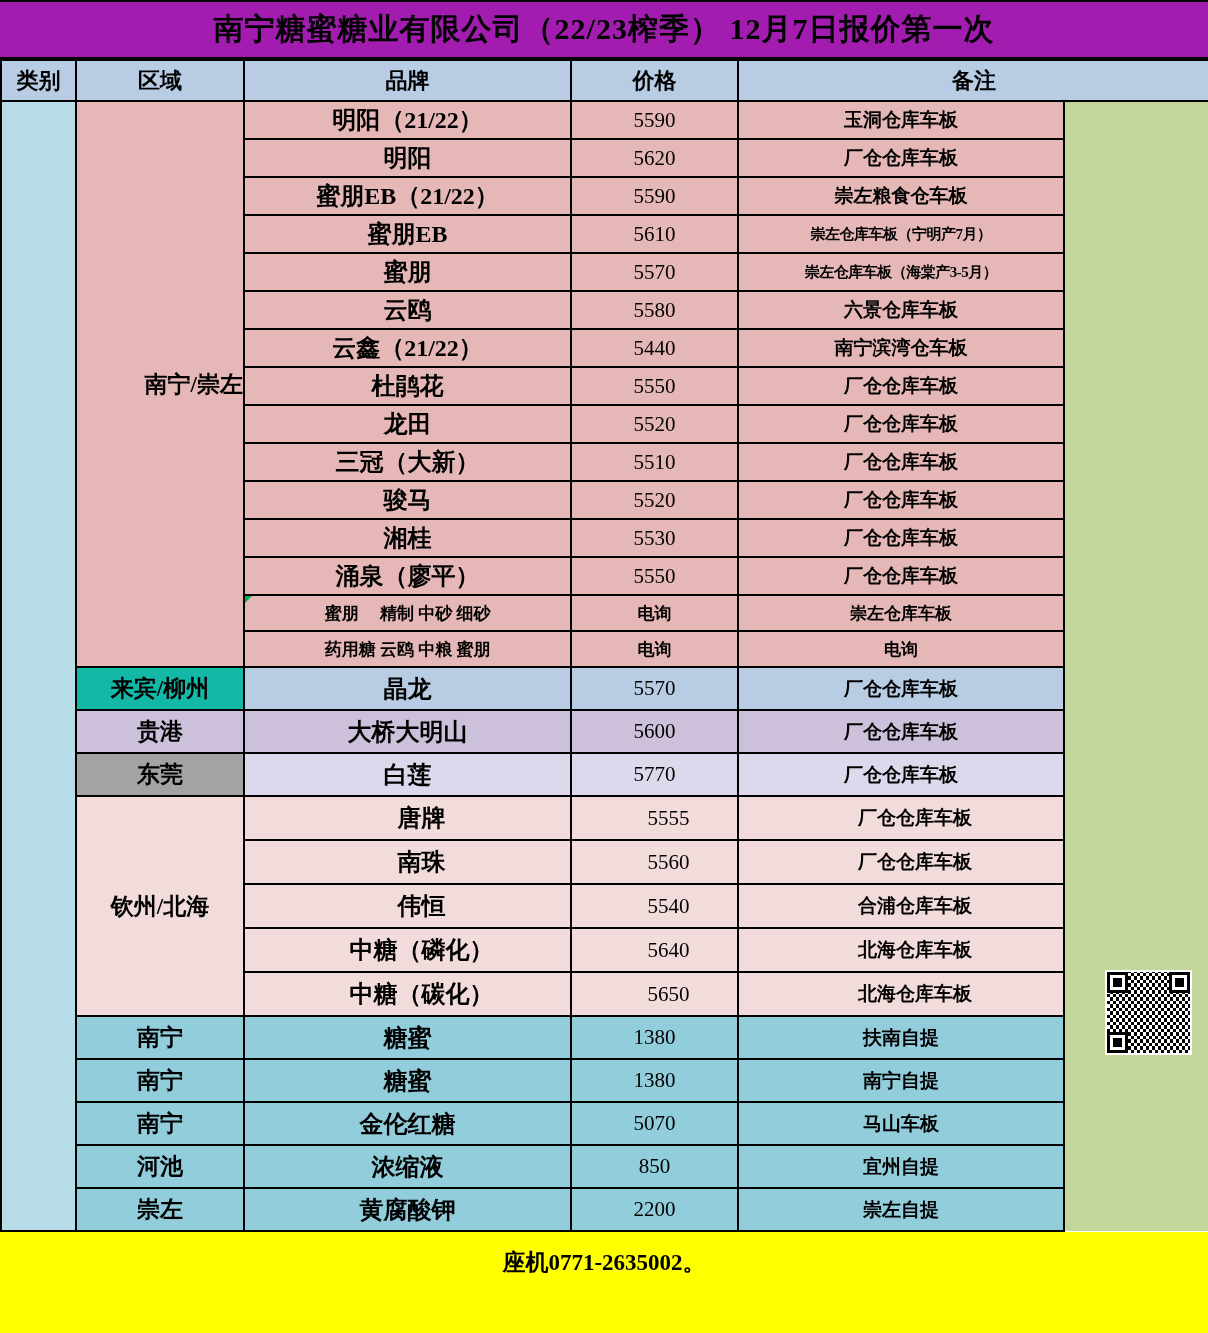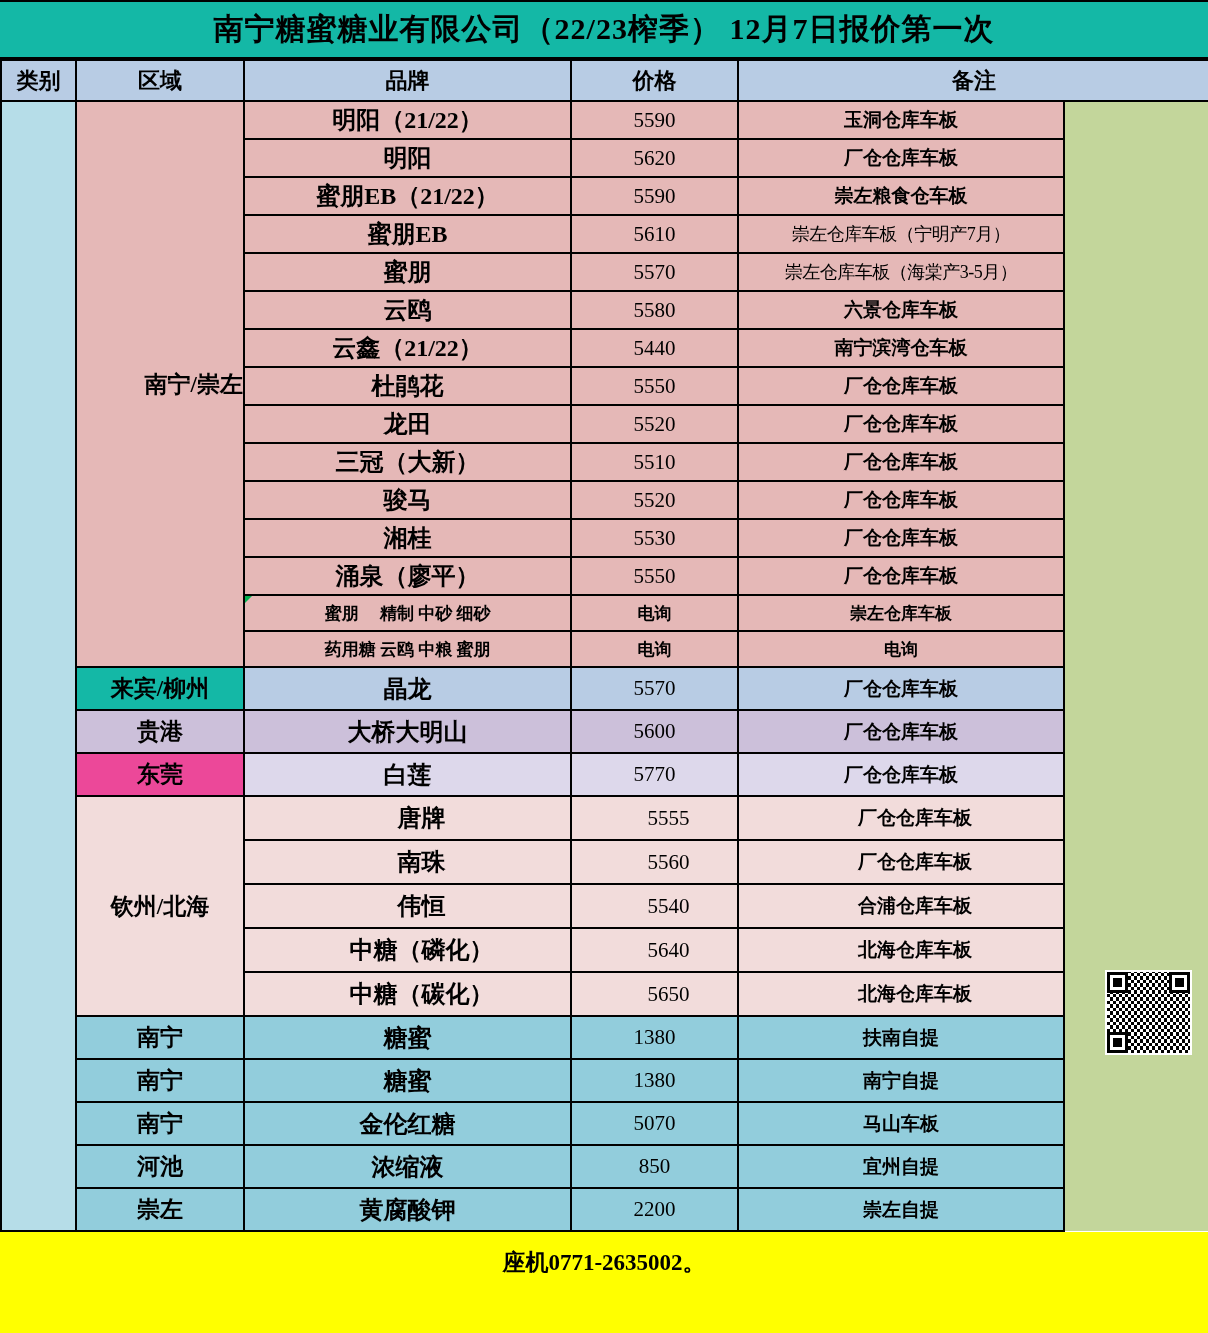--- a/index.html
+++ b/index.html
@@ -1,20 +1,20 @@
 <!DOCTYPE html>
 <html><head>
 <meta charset="utf-8">
 <style>
   html,body{margin:0;padding:0;}
   body{font-family:"Liberation Serif","DejaVu Serif",serif;color:#000;background:#fff;}
   #app{width:1208px;height:1333px;overflow:hidden;border-top:2px solid #000;box-sizing:border-box;background:#fff;}
 
   
-  .titlebar{width:1208px;height:57px;background:#14b8a6;border-bottom:2px solid #000;
+  .titlebar{width:1208px;height:57px;background:#a21caf;border-bottom:2px solid #000;
             display:flex;align-items:center;justify-content:center;box-sizing:border-box;}
   .titlebar .t{font-size:30px;font-weight:bold;letter-spacing:1px;}
 
   
   table{border-collapse:collapse;table-layout:fixed;width:1208px;}
   col.c-cat{width:75px} col.c-reg{width:168px} col.c-brand{width:327px}
   col.c-price{width:167px} col.c-note{width:326px} col.c-green{width:145px}
   th,td{border:2px solid #000;padding:0;text-align:center;vertical-align:middle;overflow:hidden;}
   th{background:#B8CCE4;height:39px;font-size:22px;font-weight:bold;}
   th.last{border-right:none;}
@@ -22,36 +22,36 @@
   .cat{background:#B6DDE8;border-bottom:2px solid #000;}
   .greencol{background:#C3D69B;border-right:none;border-bottom:none;position:relative;}
 
   tr.rose  td.d{background:#E5B8B7;margin-top:16px;}
   td.reg-rose{background:#E5B8B7;text-align:right;}
   tr.blue  td.d{background:#B8CCE4;}
   td.reg-blue{background:#14b8a6;}
   tr.purp  td.d{background:#CCC0DA;}
   td.reg-purp{background:#CCC0DA;}
   tr.lav   td.d{background:#DDD8EB;}
-  td.reg-lav{background:#ec4899;}
+  td.reg-lav{background:#a3a3a3;}
   tr.lrose td.d{background:#F2DCDB;padding-left:28px;}
   td.reg-lrose{background:#F2DCDB;}
   tr.teal  td.d{background:#92CDDC;}
   td.reg-teal{background:#92CDDC;}
 
   tr.h36 td{height:36px;} tr.h34 td{height:34px;} tr.h41 td{height:41px;} tr.h42 td{height:42px;}
 
   .region{font-size:23px;font-weight:bold;}
   .brand{font-size:24px;font-weight:bold;}
   .brand-sm{font-size:17px;font-weight:bold;}
   .price{font-size:21px;font-weight:normal;}
   .price-sm{font-size:17px;font-weight:bold;}
   .note{font-size:19px;font-weight:bold;}
   .note-sm{font-size:17px;font-weight:bold;}
-  .note-xs{font-size:18px;font-weight:normal;letter-spacing:-0.5px;}
+  .note-xs{font-size:15px;font-weight:bold;letter-spacing:-0.5px;}
   td.rel{position:relative;}
 
   
   .marker{position:absolute;left:0;top:0;width:0;height:0;
           border-top:7px solid #00B050;border-right:7px solid transparent;}
 
   
   .qr{position:absolute;left:40px;top:868px;width:87px;height:85px;background:#fff;}
   .qr .pat{position:absolute;left:2px;top:2px;right:2px;bottom:2px;
     background-image:repeating-linear-gradient(90deg,#000 0 3px,#fff 3px 6px),

